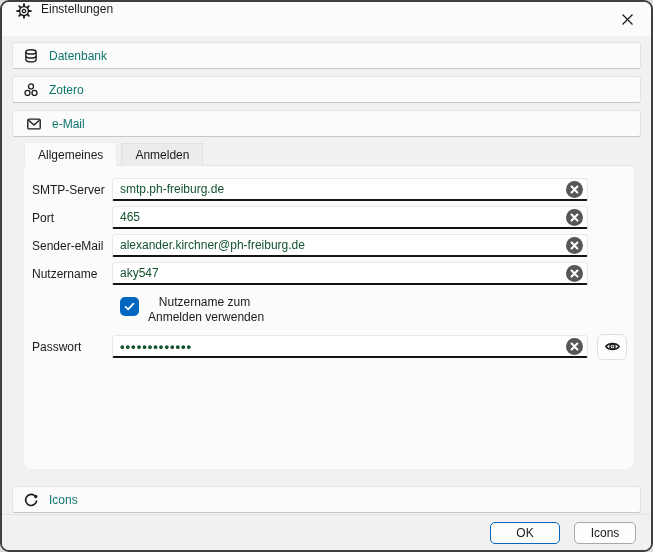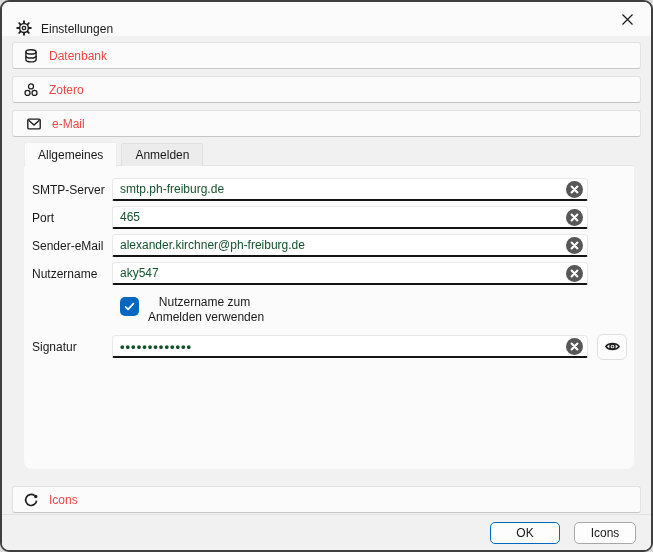--- a/index.html
+++ b/index.html
@@ -1,29 +1,29 @@
 <!DOCTYPE html>
 <html style="--accent-blue: #0067c0; --window-border: #3f3f3f; --content-bg: #f1f1f1; --surface: #fbfbfb; --inactive-tab: #ececec; --input-underline: #141414; --clear-bg: #575757;"><head>
 <meta charset="utf-8">
 <style>
   html,body{margin:0;padding:0;width:653px;height:552px;background:#dcdcdc;
     font-family:"Liberation Sans",sans-serif;-webkit-font-smoothing:antialiased;}
   .window{position:absolute;inset:0;box-sizing:border-box;border:2px solid var(--window-border,#3f3f3f);
     border-radius:9px;background:var(--content-bg,#f1f1f1);overflow:hidden;}
   
   .titlebar{position:absolute;top:0;left:0;right:0;height:34px;background:var(--surface,#fbfbfb);
-    display:flex;align-items:flex-end;padding-left:13px;gap:9px;}
+    display:flex;align-items:flex-start;padding-left:13px;gap:9px;}
   .title{font-size:12px;color:#1a1a1a;}
   .closebtn{position:absolute;right:10px;top:5px;width:28px;height:24px;border:0;background:transparent;
     display:flex;align-items:center;justify-content:center;cursor:pointer;padding:0;}
   
   .section-bar{position:absolute;left:10px;right:10px;height:27px;box-sizing:border-box;
     background:var(--surface,#fbfbfb);border:1px solid #e2e2e2;border-bottom-color:#c6c6c6;border-radius:3px;
     display:flex;align-items:center;padding-left:9px;gap:10px;cursor:pointer;}
-  .section-label{font-size:12px;color:#ef4444;}
+  .section-label{font-size:12px;color:#0f766e;}
   .bar-datenbank{top:40px;} .bar-zotero{top:74px;} .bar-email{top:108px;padding-left:12px;} .bar-icons{top:484px;}
   .icon{display:inline-flex;align-items:center;justify-content:center;width:17px;height:17px;flex:0 0 auto;}
   
   .tabs{position:absolute;left:22px;top:140px;display:flex;align-items:center;z-index:2;}
   .tab{height:23px;box-sizing:border-box;padding:0 13px;display:flex;align-items:center;font-size:12px;color:#1a1a1a;
     background:var(--inactive-tab,#ececec);border:1px solid #e0e0e0;border-bottom:none;border-radius:2px 2px 0 0;
     margin-right:4px;cursor:pointer;}
   .tab.active{height:25px;background:var(--surface,#fbfbfb);border-color:#ededed;z-index:3;}
   
   .panel{position:absolute;left:22px;top:163px;width:610px;height:304px;box-sizing:border-box;
@@ -183,21 +183,21 @@
             </svg>
         </span>
       </div>
       <div class="check-label">
         <div class="line1">Nutzername zum</div>
         <div class="line2">Anmelden verwenden</div>
       </div>
     </div>
 
     <div class="row">
-      <label>Signatur</label>
+      <label>Passwort</label>
       <div class="textbox">
         <input class="pw" value="•••••••••••••" style="">
         <span class="clearbtn">
           <svg width="11" height="11" viewBox="0 0 11 11">
               <path d="M2.6 2.6 L8.4 8.4 M8.4 2.6 L2.6 8.4" stroke="#ffffff" stroke-width="2.1" stroke-linecap="round"></path>
             </svg>
         </span>
       </div>
       <div class="eyebtn">
         <span class="icon">

